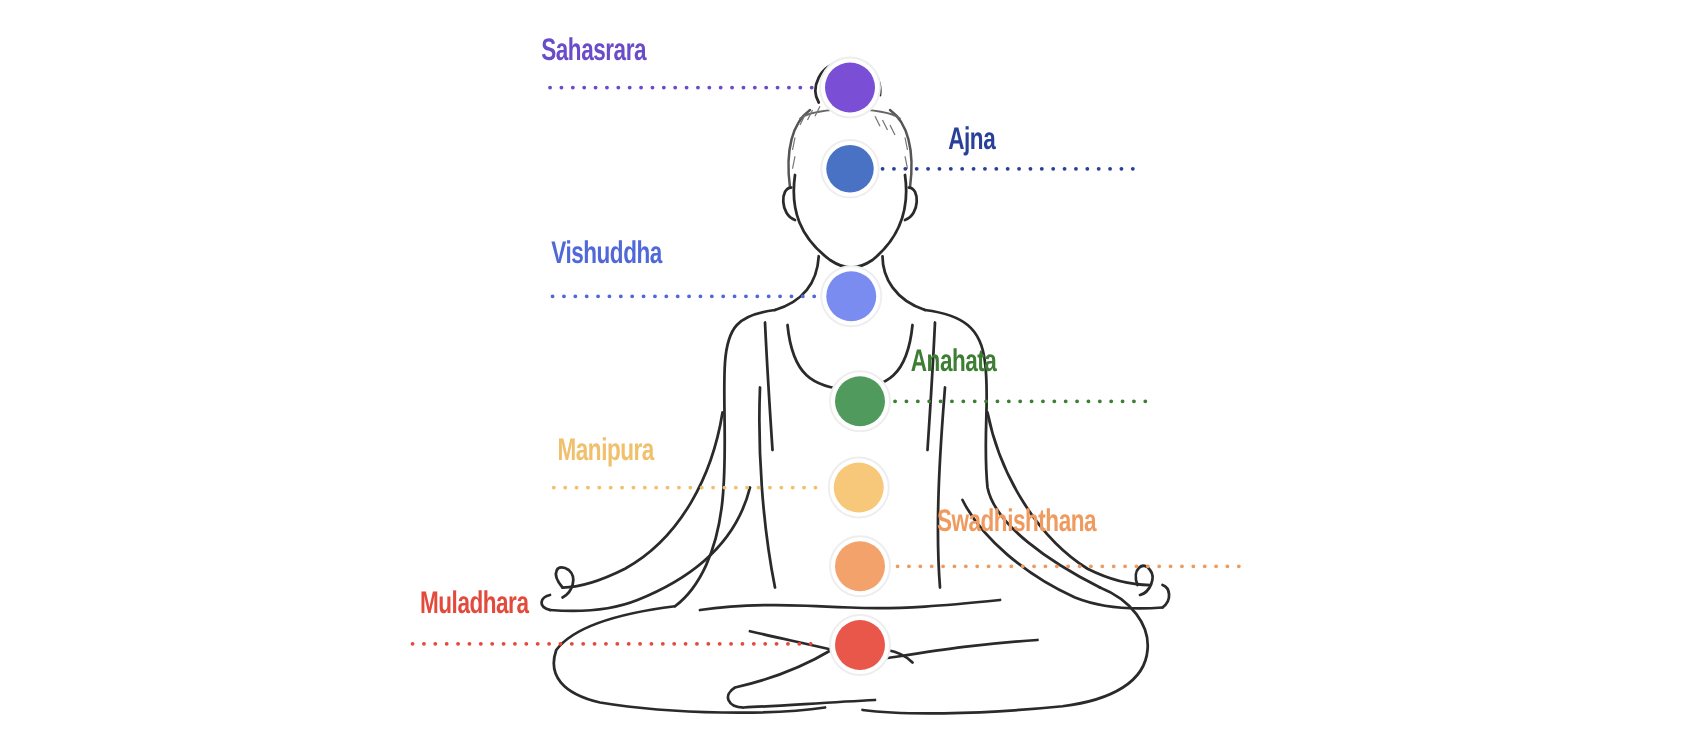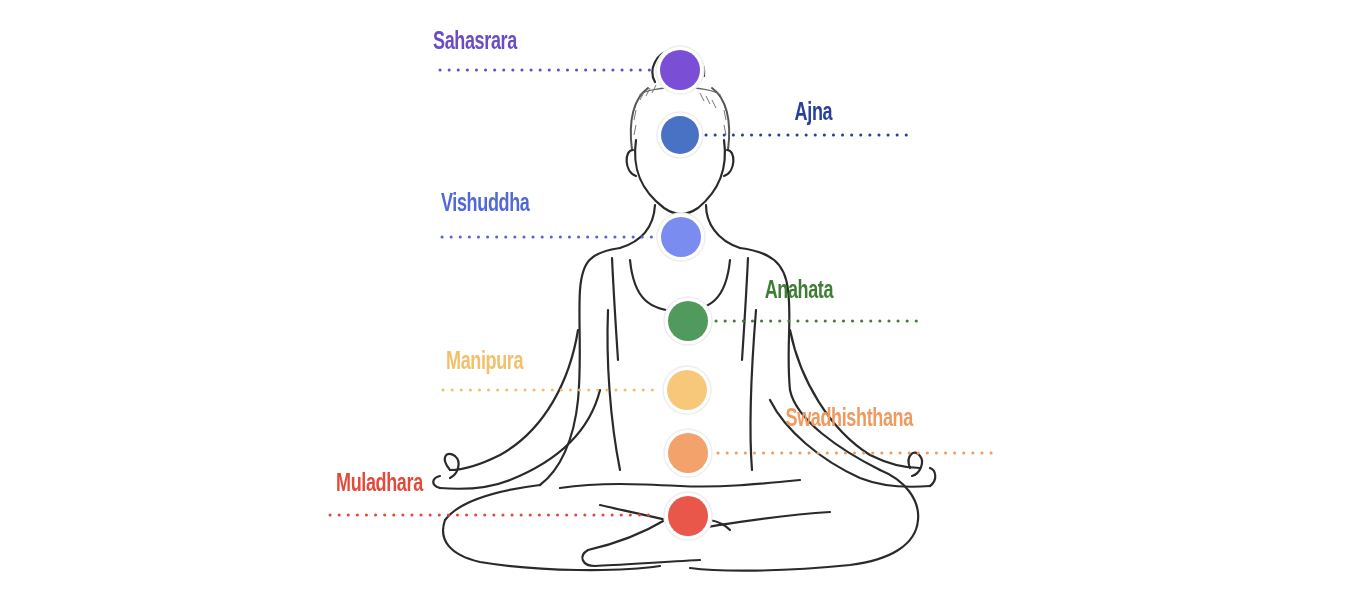--- a/index.html
+++ b/index.html
@@ -1,17 +1,17 @@
 <!DOCTYPE html>
 <html><head>
 <meta charset="utf-8">
 <style>
   html,body{margin:0;padding:0;background:#ffffff;}
   body{width:1351px;height:600px;overflow:hidden;position:relative;font-family:"Liberation Sans",sans-serif;}
-  #stage{position:absolute;left:0;top:0;width:1235px;height:600px;padding-left:36px;}
+  #stage{position:absolute;left:0;top:0;width:1235px;height:600px;}
   .label{position:absolute;font-family:"Liberation Sans",sans-serif;font-weight:bold;font-size:25px;letter-spacing:-0.5px;transform:scaleX(0.72);transform-origin:left top;white-space:nowrap;line-height:1;}
   .label.right{transform-origin:right top;}
 </style>
 </head>
 <body>
 
 <div id="stage">
   <svg id="figure" width="1351" height="600" viewBox="0 0 1351 600" style="position:absolute;left:0;top:0;">
     <g fill="none" stroke="#2a2a2a" stroke-width="2.2" stroke-linecap="round" stroke-linejoin="round">
 

